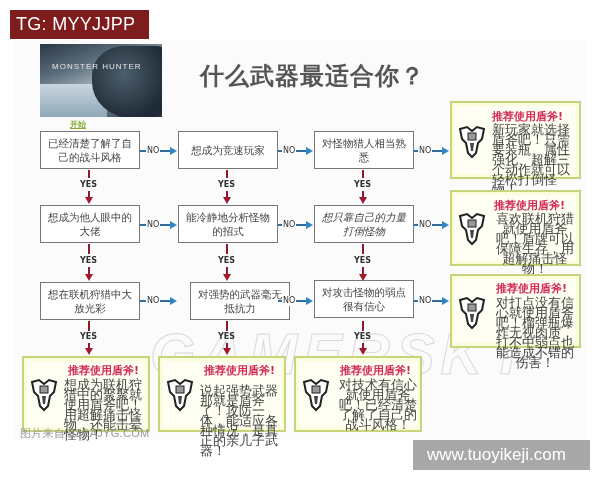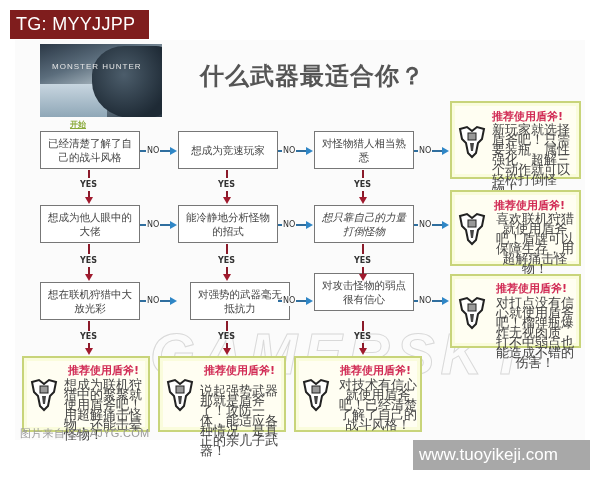--- a/index.html
+++ b/index.html
@@ -1,20 +1,20 @@
 <!DOCTYPE html>
 <html><head>
 <meta charset="utf-8">
 <style>
   * { box-sizing: border-box; margin: 0; padding: 0; }
   html, body { width: 600px; height: 480px; background: #ffffff; overflow: hidden; font-family: "DejaVu Sans", sans-serif; }
   #root { position: relative; width: 600px; height: 480px; background: #fff; }
   .canvas { position: absolute; left: 15px; top: 40px; width: 570px; height: 400px; background: #fbfbfb; }
   .tg-badge { position: absolute; left: 10px; top: 10px; width: 139px; height: 29px; background: #7f1d1d; color: #fff; font-family: "Liberation Sans", sans-serif; font-size: 18px; line-height: 29px; padding-left: 6px; letter-spacing: 0.3px; }
-  .site-badge { position: absolute; left: 413px; top: 440px; width: 177px; height: 30px; background: #a8a8a8; color: #fff; font-family: "Liberation Sans", sans-serif; font-size: 17px; line-height: 30px; padding-left: 6px; }
+  .site-badge { position: absolute; left: 413px; top: 440px; width: 177px; height: 30px; background: #a8a8a8; color: #fff; font-family: "Liberation Sans", sans-serif; font-size: 17px; line-height: 30px; padding-left: 14px; }
   .poster { position: absolute; left: 40px; top: 44px; width: 122px; height: 73px; overflow: hidden;
     background: linear-gradient(160deg, #2b3846 0%, #5b6d7c 30%, #9aa9b3 50%, #6d7f8c 70%, #263340 100%); }
   .poster .sky { position: absolute; left: 0; bottom: 0; width: 55%; height: 45%; background: linear-gradient(180deg, #c8d6e0, #8fa7b7); }
   .poster .creature { position: absolute; right: -10px; top: 2px; width: 80px; height: 72px; border-radius: 40% 20% 30% 50%; background: radial-gradient(circle at 40% 40%, #4c5d6b 0%, #1e2a35 70%); }
   .poster .logo { position: absolute; left: 12px; top: 18px; font-size: 8px; color: #e6e6e6; letter-spacing: 1px; font-family: Liberation Sans, sans-serif; }
   .start-label { position: absolute; left: 70px; top: 119px; font-size: 8px; color: #8aaa3a; font-weight: bold; text-decoration: underline; }
   .title { position: absolute; left: 200px; top: 60px; font-size: 24px; color: #555; font-weight: bold; letter-spacing: 1px; }
   .qbox { position: absolute; width: 100px; height: 38px; border: 1.5px solid #777; background: #fff; display: flex; align-items: center; justify-content: center; text-align: center; font-size: 10.5px; line-height: 14px; color: #444; padding: 0 4px; }
   .hline { position: absolute; height: 2px; background: #2f6e9e; }
   .no-label { position: absolute; font-size: 8px; color: #333; background: #fbfbfb; padding: 0 1px; line-height: 10px; }
@@ -67,21 +67,21 @@
   <div class="qbox" style="left:314px;top:205px;font-style:italic;">
       <span>想只靠自己的力量打倒怪物</span>
     </div>
 
   <div class="qbox" style="left:40px;top:282px;">
       <span>想在联机狩猎中大放光彩</span>
     </div>
   <div class="qbox" style="left:178px;top:282px;margin-left:12px;">
       <span>对强势的武器毫无抵抗力</span>
     </div>
-  <div class="qbox" style="left:314px;top:273px;justify-content:center;">
+  <div class="qbox" style="left:314px;top:280px;justify-content:center;">
       <span>对攻击怪物的弱点很有信心</span>
     </div>
 
   <div class="hline" style="left:140px;top:150px;width:30px;"></div>
   <div class="no-label" style="left:146px;top:146px;">NO</div>
   <div class="arrow-r" style="left:170px;top:147px;"></div>
 
   <div class="hline" style="left:278px;top:150px;width:28px;"></div>
   <div class="no-label" style="left:282px;top:146px;">NO</div>
   <div class="arrow-r" style="left:306px;top:147px;"></div>

